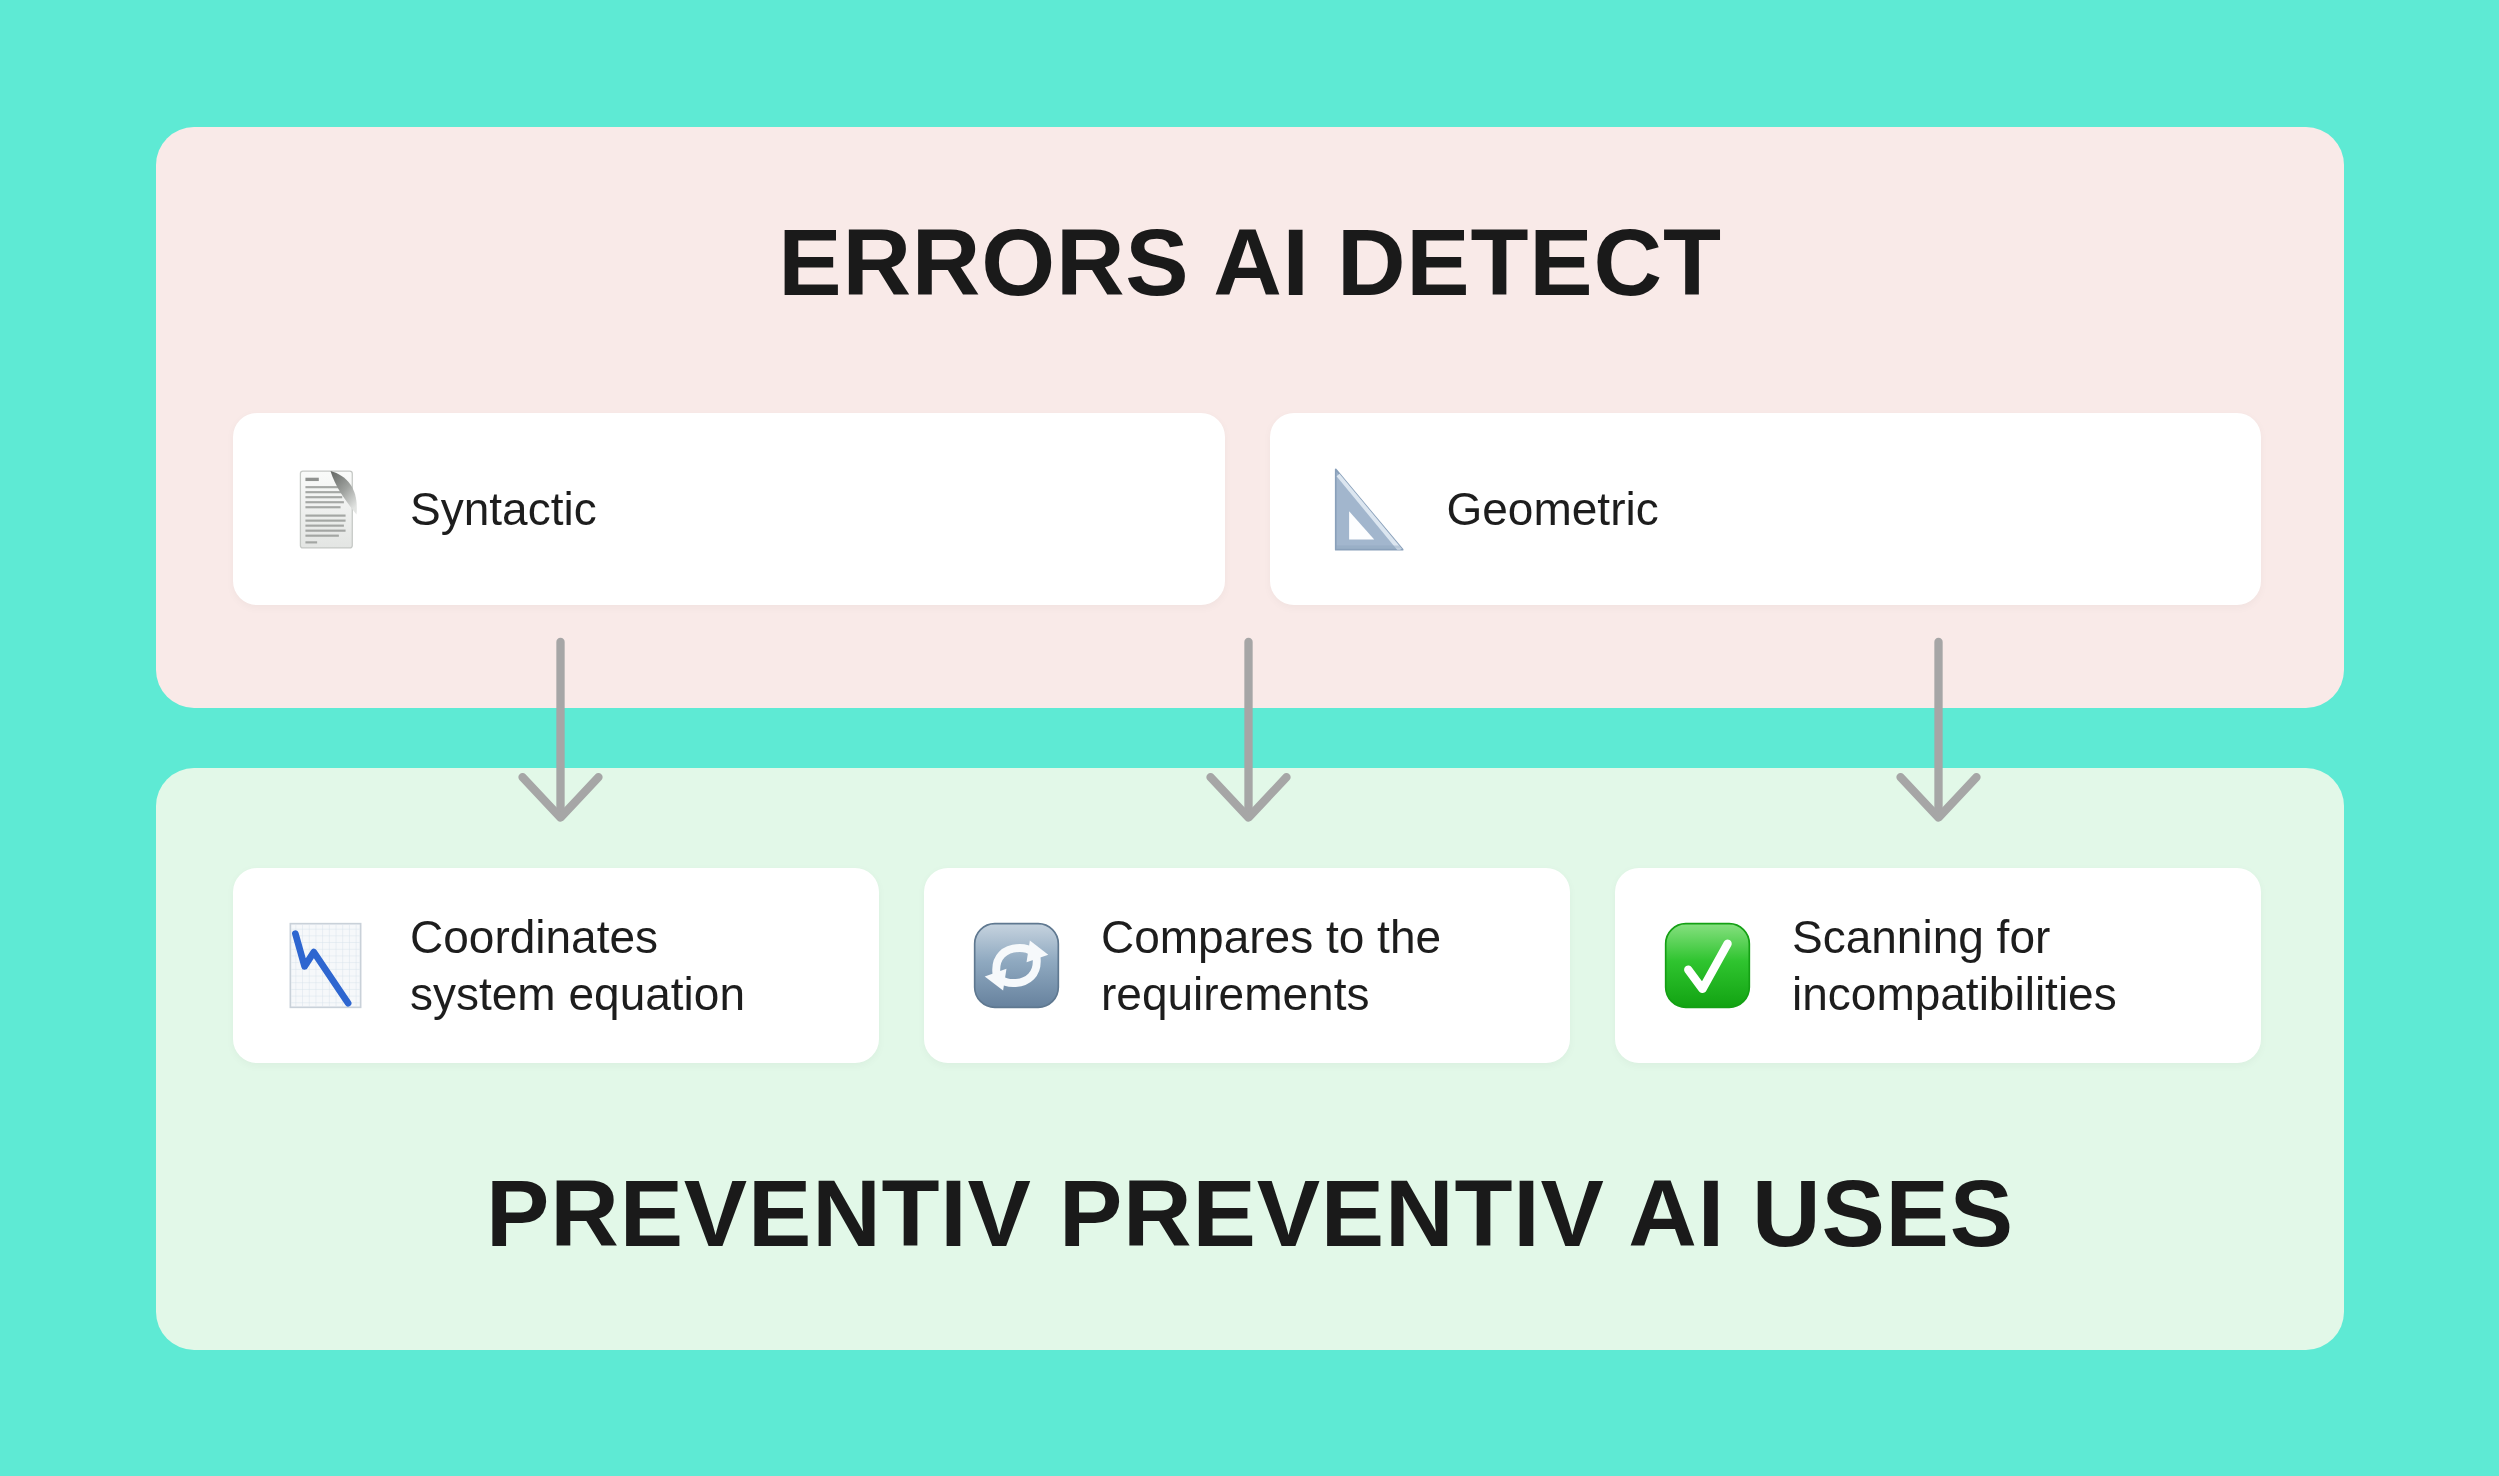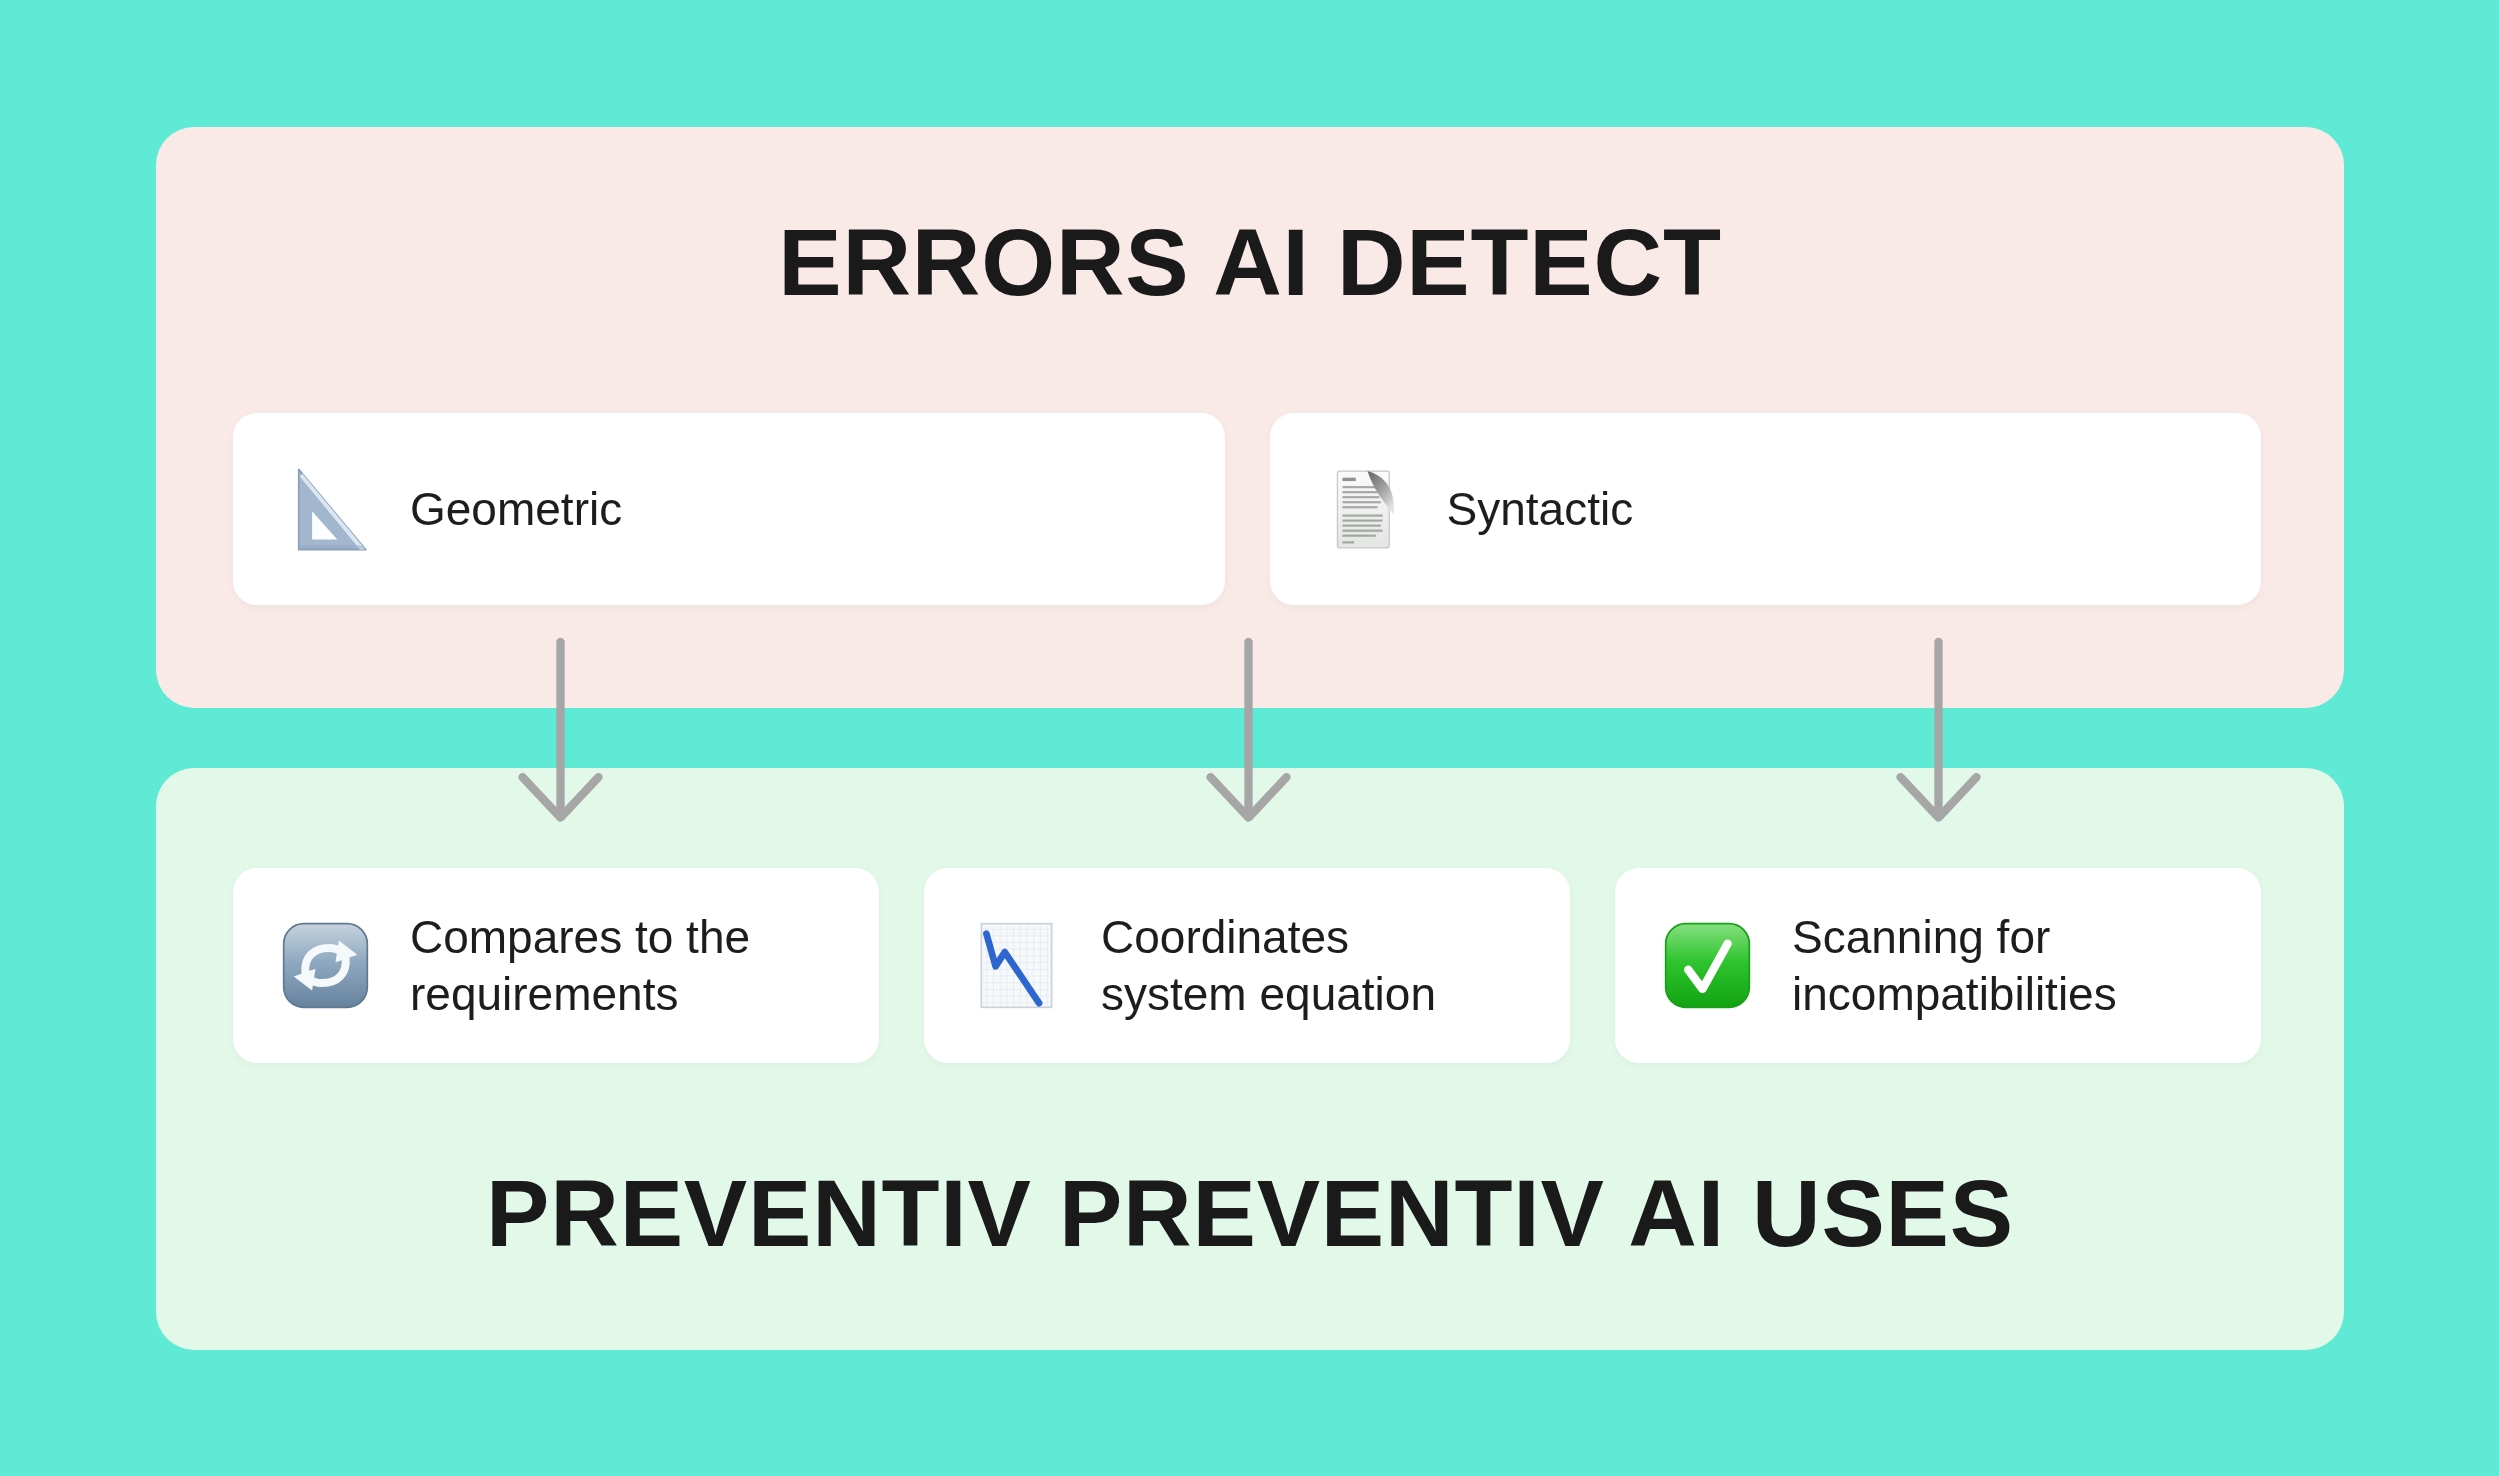--- a/index.html
+++ b/index.html
@@ -60,37 +60,20 @@
 
 <div class="canvas">
 
   <div class="section" id="sec-errors"></div>
 
   <div class="section" id="sec-measures"></div>
 
   <div class="big-title" id="title-errors">ERRORS AI DETECT</div>
 
   <div class="card-row" id="row-errors">
-
-    <div class="card">
-      <svg class="icon" viewBox="0 0 104 104">
-        <defs>
-          <clipPath id="rulclip">
-              <polygon points="20,4 20,100 100,100"></polygon>
-            </clipPath>
-        </defs>
-        <polygon points="20,4 20,100 100,100" fill="#A2B6CD" stroke="#89A0BA" stroke-width="2" stroke-linejoin="round"></polygon>
-        <g clip-path="url(#rulclip)">
-          <line x1="26" y1="8" x2="100" y2="98" stroke="#DCE6F0" stroke-width="13"></line>
-          <line x1="20" y1="97" x2="100" y2="97" stroke="#8FA6BF" stroke-width="4" opacity="0.45"></line>
-        </g>
-        <polygon points="36,54 36,88 66,88" fill="#FDFEFF"></polygon>
-      </svg>
-      <div class="card-label">Geometric</div>
-    </div>
 
     <div class="card">
       <svg class="icon" viewBox="0 0 104 104">
         <defs>
           <linearGradient id="pgG" x1="0" y1="0" x2="0" y2="1">
             <stop offset="0" stop-color="#FAFBFA"></stop>
               <stop offset="1" stop-color="#E3E5E3"></stop>
           </linearGradient>
           <linearGradient id="curlG" x1="0" y1="0" x2="0.7" y2="1">
             <stop offset="0" stop-color="#636663"></stop>
@@ -111,20 +94,37 @@
           <rect x="28" y="70" width="46" height="2.6"></rect>
           <rect x="28" y="76" width="48" height="2.6"></rect>
           <rect x="28" y="82" width="40" height="2.6"></rect>
           <rect x="28" y="90" width="14" height="2.6"></rect>
         </g>
         <path d="M58,6 C80,12 92,30 89,58 C78,44 64,26 58,6 Z" fill="url(#curlG)"></path>
       </svg>
       <div class="card-label">Syntactic</div>
     </div>
 
+    <div class="card">
+      <svg class="icon" viewBox="0 0 104 104">
+        <defs>
+          <clipPath id="rulclip">
+              <polygon points="20,4 20,100 100,100"></polygon>
+            </clipPath>
+        </defs>
+        <polygon points="20,4 20,100 100,100" fill="#A2B6CD" stroke="#89A0BA" stroke-width="2" stroke-linejoin="round"></polygon>
+        <g clip-path="url(#rulclip)">
+          <line x1="26" y1="8" x2="100" y2="98" stroke="#DCE6F0" stroke-width="13"></line>
+          <line x1="20" y1="97" x2="100" y2="97" stroke="#8FA6BF" stroke-width="4" opacity="0.45"></line>
+        </g>
+        <polygon points="36,54 36,88 66,88" fill="#FDFEFF"></polygon>
+      </svg>
+      <div class="card-label">Geometric</div>
+    </div>
+
 
   </div>
 
   <svg class="arrow" id="arrow-1" viewBox="0 0 120 240">
     <line class="arrow-stroke" x1="60" y1="8" x2="60" y2="229"></line>
     <polyline class="arrow-stroke" points="12,179 60,230 108,179"></polyline>
   </svg>
   <svg class="arrow" id="arrow-2" viewBox="0 0 120 240">
     <line class="arrow-stroke" x1="60" y1="8" x2="60" y2="229"></line>
     <polyline class="arrow-stroke" points="12,179 60,230 108,179"></polyline>
@@ -132,20 +132,35 @@
   <svg class="arrow" id="arrow-3" viewBox="0 0 120 240">
     <line class="arrow-stroke" x1="60" y1="8" x2="60" y2="229"></line>
     <polyline class="arrow-stroke" points="12,179 60,230 108,179"></polyline>
   </svg>
 
   <div class="card-row" id="row-measures">
 
     <div class="card">
       <svg class="icon" viewBox="0 0 104 104">
         <defs>
+          <pattern id="gridP" width="8" height="8" patternUnits="userSpaceOnUse">
+            <path d="M8,0 H0 V8" fill="none" stroke="#D8E3EB" stroke-width="1.2"></path>
+          </pattern>
+        </defs>
+        <rect x="10" y="2" width="84" height="100" fill="#F6F8FA" stroke="#C9D1D9" stroke-width="2"></rect>
+        <rect x="11" y="3" width="82" height="98" fill="url(#gridP)"></rect>
+        <polyline points="16,14 27,53 38,36 79,97" fill="none" stroke="#2E66D0" stroke-width="8" stroke-linecap="round" stroke-linejoin="round"></polyline>
+      </svg>
+      <div class="card-label">Coordinates
+system equation</div>
+    </div>
+
+    <div class="card">
+      <svg class="icon" viewBox="0 0 104 104">
+        <defs>
           <linearGradient id="blueG" x1="0" y1="0" x2="0" y2="1">
             <stop offset="0" stop-color="#C6D3DF"></stop>
               <stop offset="0.45" stop-color="#8FA9C0"></stop>
               <stop offset="1" stop-color="#67829E"></stop>
           </linearGradient>
         </defs>
         <rect x="2" y="2" width="100" height="100" rx="24" fill="url(#blueG)" stroke="#5F7890" stroke-width="2"></rect>
         <g stroke="#F6F9FB" stroke-width="9.5" fill="none" stroke-linecap="round">
           <path d="M28,61 C26,42 38,31 56,31 C62,31 68,33 72,36"></path>
           <path d="M76,43 C78,62 66,73 48,73 C42,73 36,71 32,68"></path>
@@ -155,35 +170,20 @@
           <polygon points="36,82 14,65 40,56"></polygon>
         </g>
       </svg>
       <div class="card-label">Compares to the
 requirements</div>
     </div>
 
     <div class="card">
       <svg class="icon" viewBox="0 0 104 104">
         <defs>
-          <pattern id="gridP" width="8" height="8" patternUnits="userSpaceOnUse">
-            <path d="M8,0 H0 V8" fill="none" stroke="#D8E3EB" stroke-width="1.2"></path>
-          </pattern>
-        </defs>
-        <rect x="10" y="2" width="84" height="100" fill="#F6F8FA" stroke="#C9D1D9" stroke-width="2"></rect>
-        <rect x="11" y="3" width="82" height="98" fill="url(#gridP)"></rect>
-        <polyline points="16,14 27,53 38,36 79,97" fill="none" stroke="#2E66D0" stroke-width="8" stroke-linecap="round" stroke-linejoin="round"></polyline>
-      </svg>
-      <div class="card-label">Coordinates
-system equation</div>
-    </div>
-
-    <div class="card">
-      <svg class="icon" viewBox="0 0 104 104">
-        <defs>
           <linearGradient id="grnG" x1="0" y1="0" x2="0" y2="1">
             <stop offset="0" stop-color="#86E080"></stop>
               <stop offset="0.45" stop-color="#2FC42F"></stop>
               <stop offset="1" stop-color="#12A312"></stop>
           </linearGradient>
         </defs>
         <rect x="2" y="2" width="100" height="100" rx="24" fill="url(#grnG)" stroke="#14A014" stroke-width="2"></rect>
         <path d="M29,57 L46,80 L76,26" fill="none" stroke="#FFFFFF" stroke-width="10" stroke-linecap="round" stroke-linejoin="round"></path>
       </svg>
       <div class="card-label">Scanning for

